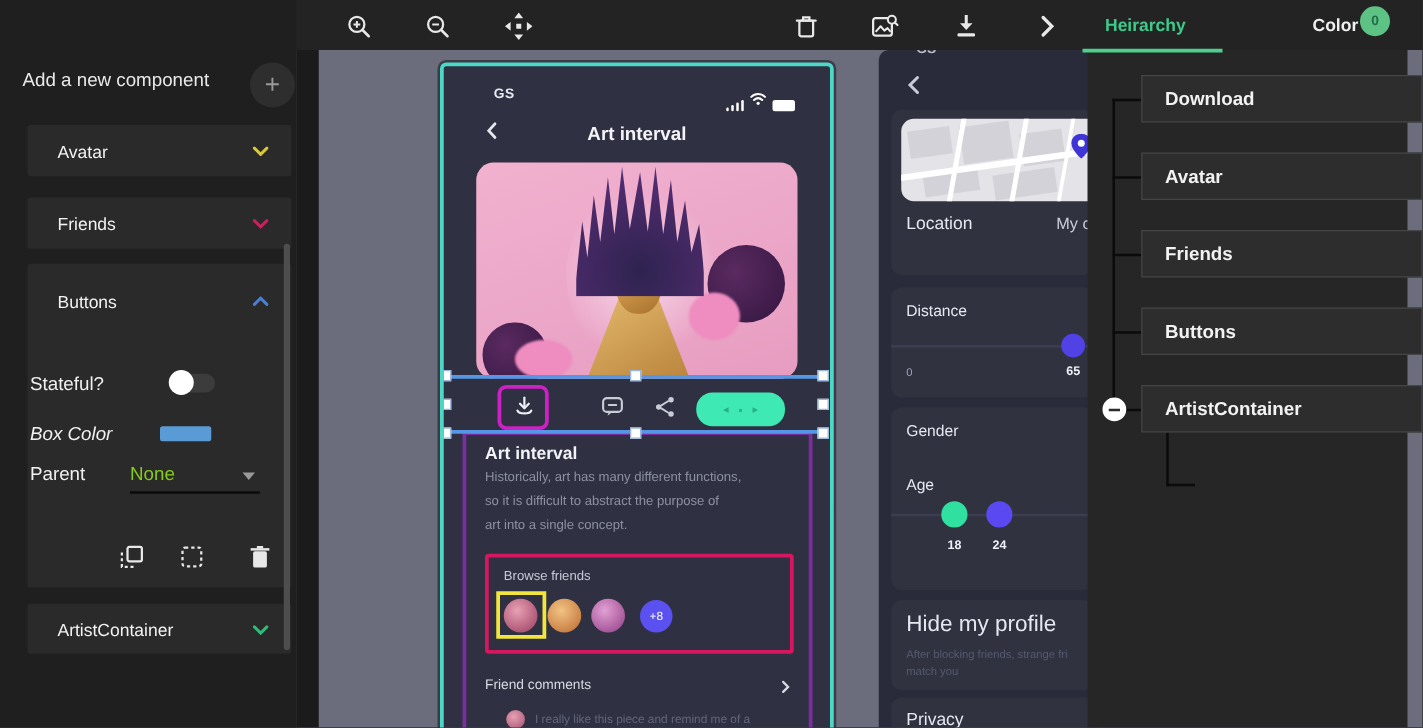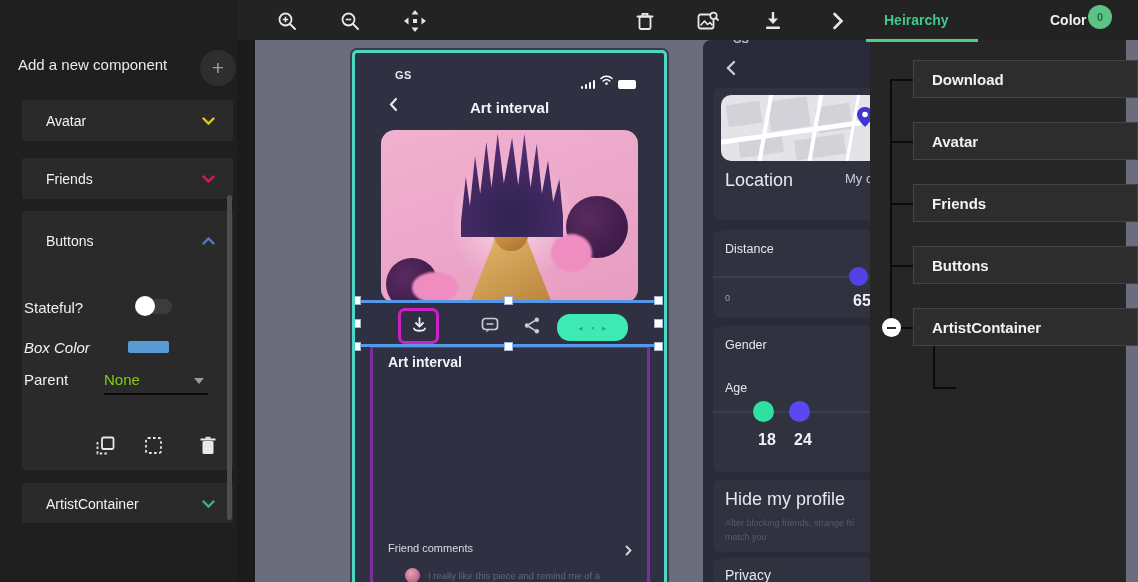--- a/index.html
+++ b/index.html
@@ -106,21 +106,21 @@
   .s2-back { position:absolute; left:22px; top:20px; }
   .map { position:absolute; left:18px; top:55px; width:160px; height:66px; border-radius:10px; overflow:hidden; background:#e4e4e8; }
   .map-block { position:absolute; background:#d2d2d8; }
   .map-road { position:absolute; background:#ffffff; }
   .map-pin { position:absolute; left:136px; top:12px; }
   .s2-label { position:absolute; color:#e6e8f0; }
   .s2-sub { position:absolute; color:#caccdb; }
   .slider-track { position:absolute; height:2px; background:#3b3e52; }
   .knob { position:absolute; border-radius:50%; }
   .s2-tick { position:absolute; font-size:9px; color:#9fa3b8; }
-  .s2-tick.strong { font-size:16px; font-weight:bold; color:#f0f1f6; }
+  .s2-tick.strong { font-size:10px; font-weight:bold; color:#f0f1f6; }
   .s2-hint { position:absolute; left:22px; font-size:9px; color:#565a70; }
 
   
   .rightpanel { position:absolute; left:870px; top:40px; width:256px; height:542px; background:#262626; z-index:20; }
   .tree-line { position:absolute; background:#0b0b0b; }
   .node { position:absolute; height:38px; background:#2d2d2d; border:1px solid #454545;
           display:flex; align-items:center; padding-left:18px; cursor:pointer; }
   .node span { font-size:15px; font-weight:bold; color:#f2f2f2; }
   .minus-circle { position:absolute; left:12px; top:278px; width:19px; height:19px; border-radius:50%; background:#ffffff;
                   display:flex; align-items:center; justify-content:center; cursor:pointer; z-index:2; }
@@ -154,21 +154,21 @@
       <div class="map-road" style="left:42px;top:-10px;width:4px;height:90px;transform:rotate(10deg);"></div>
       <div class="map-road" style="left:92px;top:-10px;width:4px;height:90px;transform:rotate(10deg);"></div>
       <div class="map-road" style="left:130px;top:-10px;width:3px;height:90px;transform:rotate(10deg);"></div>
       <div class="map-pin">
         <svg width="16" height="20" viewBox="0 0 16 20">
             <path d="M8 0 C3.6 0 0 3.4 0 7.6 C0 13 8 20 8 20 C8 20 16 13 16 7.6 C16 3.4 12.4 0 8 0 Z" fill="#3f35d6"></path>
             <circle cx="8" cy="7.5" r="2.8" fill="#ffffff"></circle>
           </svg>
       </div>
     </div>
-    <div class="s2-label" style="left:22px; top:130px; font-size:18px;">Location</div>
+    <div class="s2-label" style="left:22px; top:130px; font-size:14px;">Location</div>
     <div class="s2-sub" style="left:142px; top:131px; font-size:13px;">My c</div>
 
     <div class="s2-card" style="top:190px; height:88px;"></div>
     <div class="s2-label" style="left:22px; top:202px; font-size:12.5px;">Distance</div>
     <div class="slider-track" style="left:10px; top:236px; width:158px;"></div>
     <div class="knob" style="left:146px; top:227px; width:19px; height:19px; background:#5142e6;"></div>
     <div class="s2-tick" style="left:22px; top:253px;">0</div>
     <div class="s2-tick strong" style="left:150px; top:252px;">65</div>
 
     <div class="s2-card" style="top:286px; height:146px;"></div>
@@ -261,21 +261,34 @@
       <div class="handle" style="left:297px; top:-7px;"></div>
       <div class="handle" style="left:-5px; top:16px;"></div>
       <div class="handle" style="left:297px; top:16px;"></div>
       <div class="handle" style="left:-5px; top:39px;"></div>
       <div class="handle" style="left:147px; top:39px;"></div>
       <div class="handle" style="left:297px; top:39px;"></div>
     </div>
 
     <div class="details-outline"></div>
     <div class="dt-heading">Art interval</div>
-
+    <div class="dt-para">
+      <div>Historically, art has many different functions,</div>
+      <div>so it is difficult to abstract the purpose of</div>
+      <div>art into a single concept.</div>
+    </div>
+
+    <div class="bf-box">
+      <div class="bf-label">Browse friends</div>
+      <div class="f-sel"></div>
+      <div class="friend f1"></div>
+      <div class="friend f2"></div>
+      <div class="friend f3"></div>
+      <div class="f-badge">+8</div>
+    </div>
 
     <div class="fc-label">Friend comments</div>
     <div class="fc-chev">
       <svg width="7" height="11" viewBox="0 0 7 11">
           <path d="M1.5 1.5 L5.5 5.5 L1.5 9.5" stroke="#d8dae4" stroke-width="1.8" fill="none" stroke-linecap="round"></path>
         </svg>
     </div>
     <div class="cmt-av"></div>
     <div class="cmt-text">I really like this piece and remind me of a</div>
   </div>

